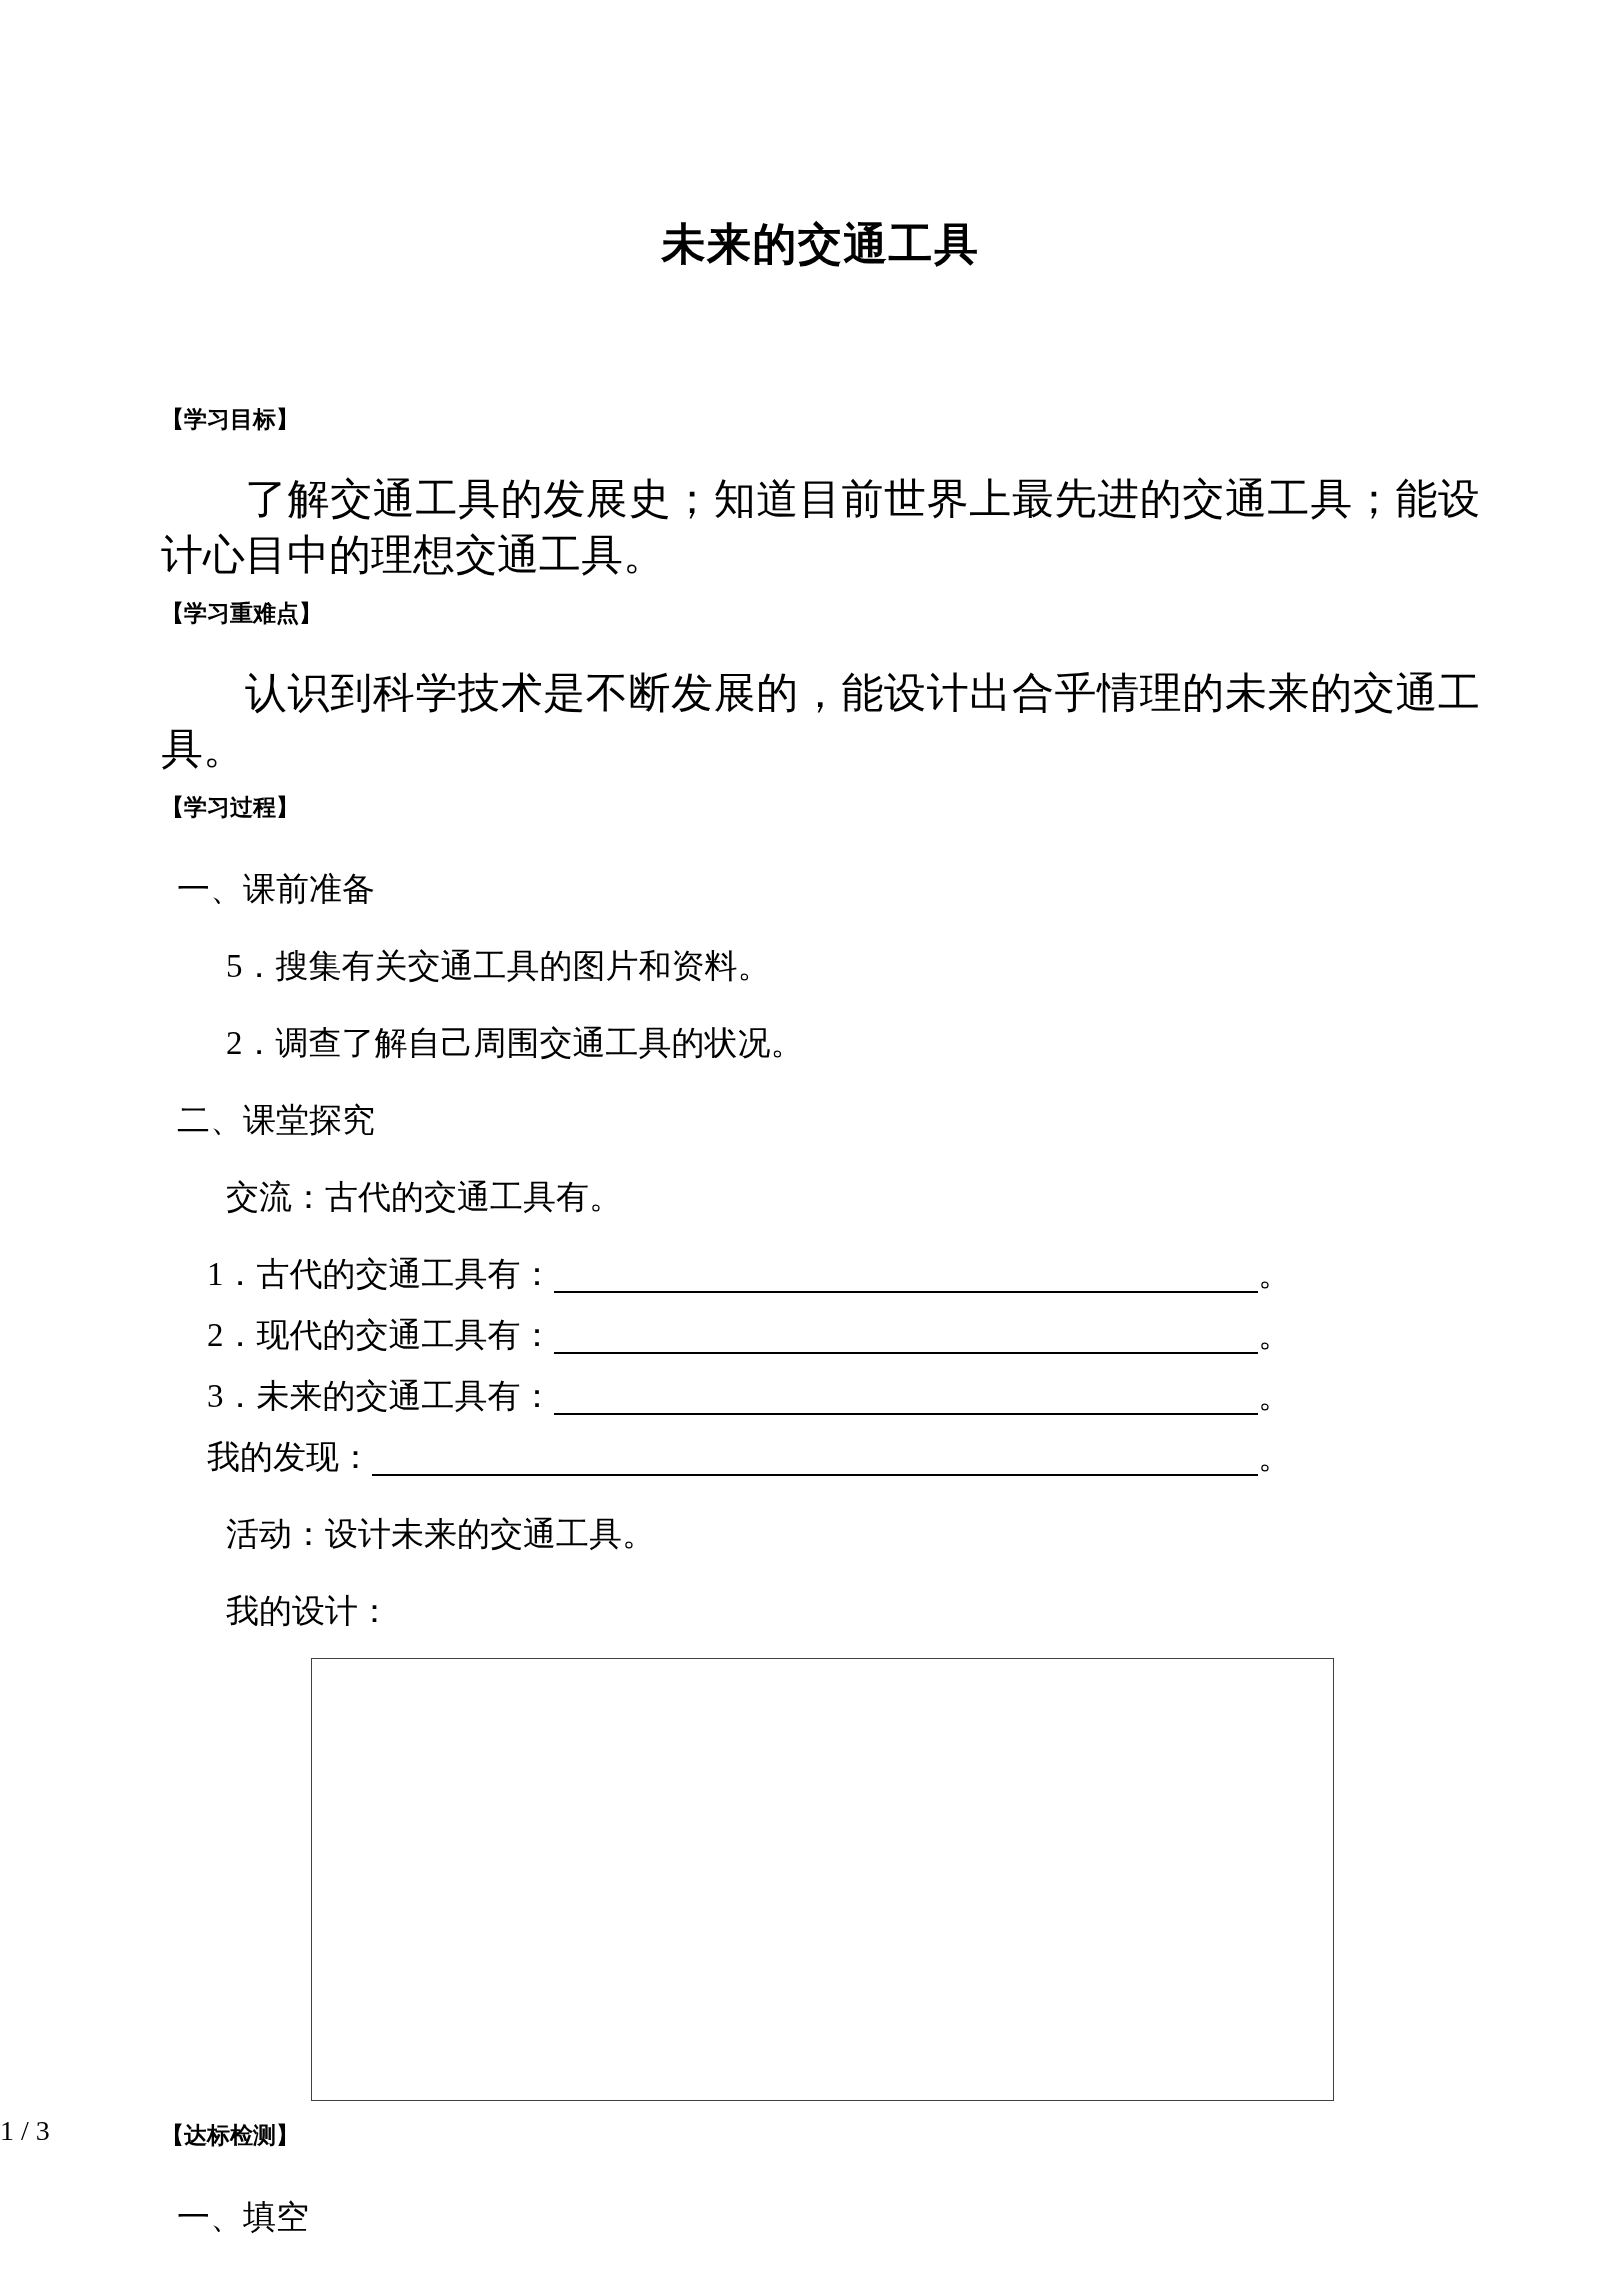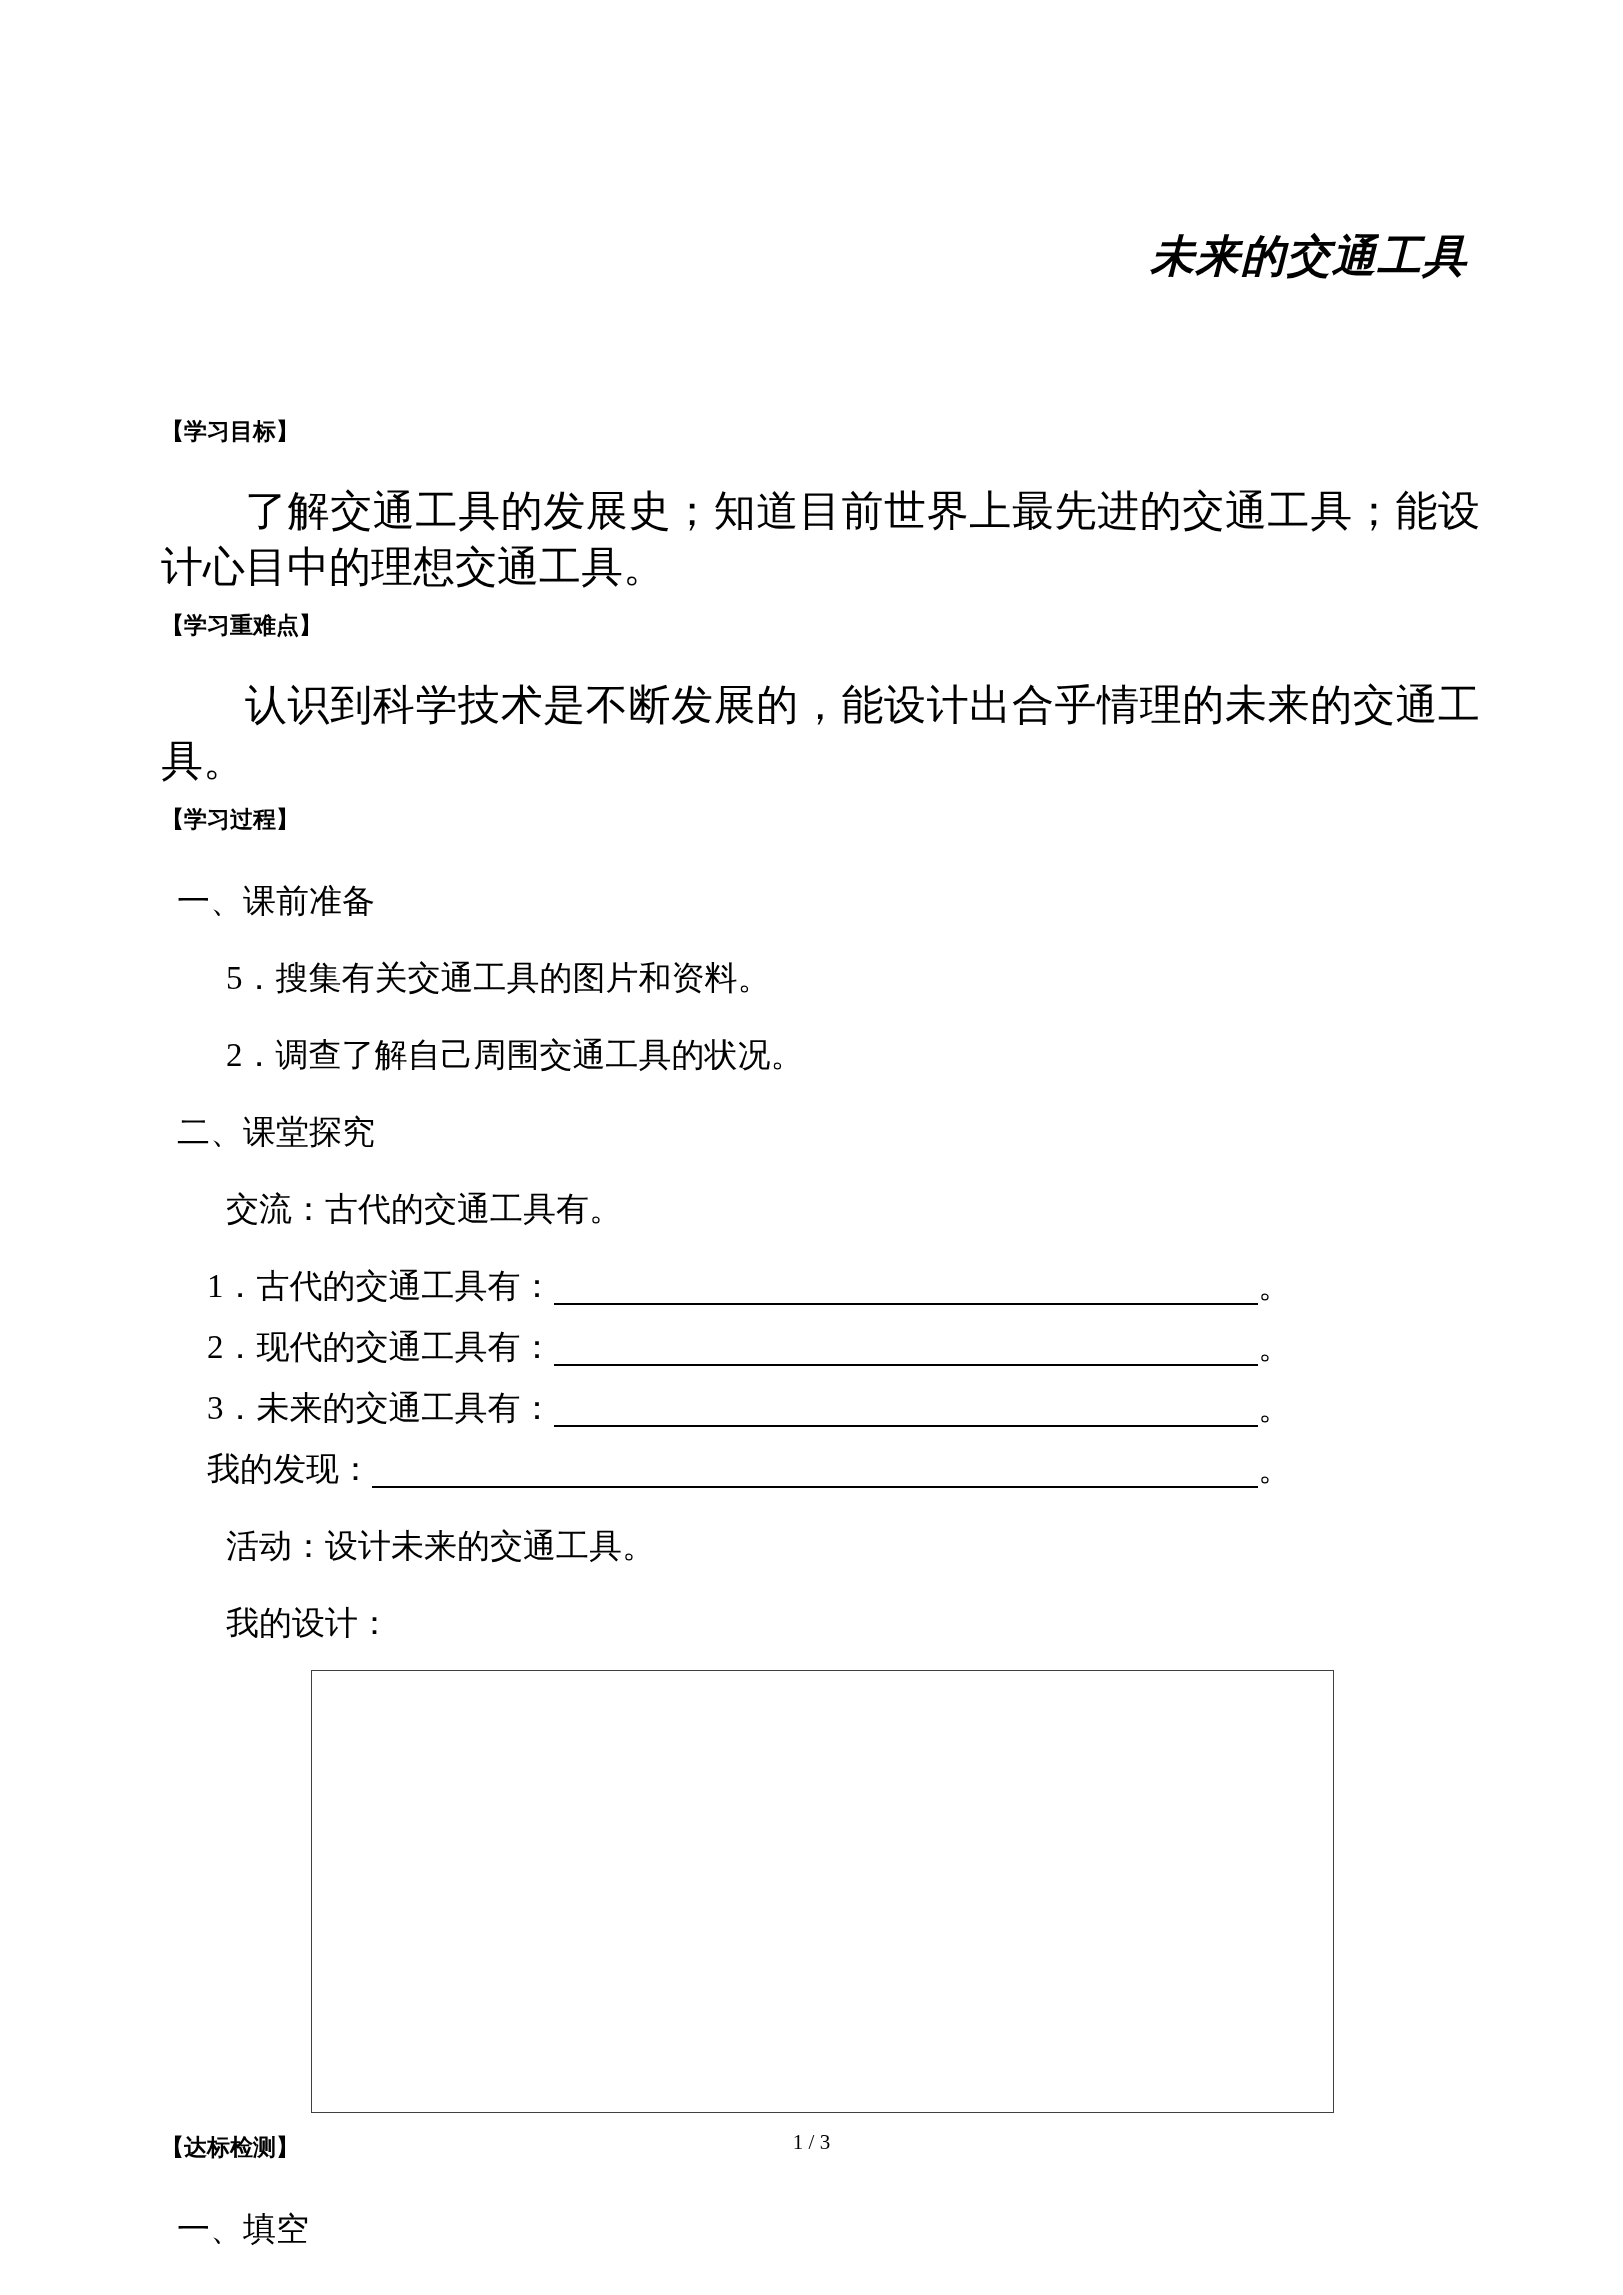--- a/index.html
+++ b/index.html
@@ -13,28 +13,27 @@
     font-family: "Liberation Serif", "DejaVu Serif", serif;
     color: #000000;
   }
   .page {
     width: 100%;
     height: 100%;
     padding: 0 143px 0 161px;
     position: relative;
   }
   .doc-title {
-    margin: 12px;
+    margin: 0;
     padding-top: 215px;
     font-size: 44px;
     line-height: 59px;
     font-weight: bold;
-    text-align: right;
+    text-align: center;
     letter-spacing: 1.4px;
-    font-style: italic;
   }
   .section-heading {
     font-size: 23px;
     font-weight: bold;
     line-height: 41px;
     margin: 10.2px 0 31px 0;
   }
   .section-heading.first {
     margin-top: 125px;
   }
@@ -72,22 +71,22 @@
     width: 1023px;
     height: 443px;
     border: 1.4px solid #404040;
     background: #ffffff;
   }
   .footer {
     position: absolute;
     top: 2110px;
     left: 0;
     right: 0;
-    text-align: center;
-    font-size: 21px;
+    text-align: left;
+    font-size: 28px;
     line-height: 41px;
   }
 </style>
 </head>
 <body>
 
 <div class="page">
 
   <h1 class="doc-title">未来的交通工具</h1>
 

